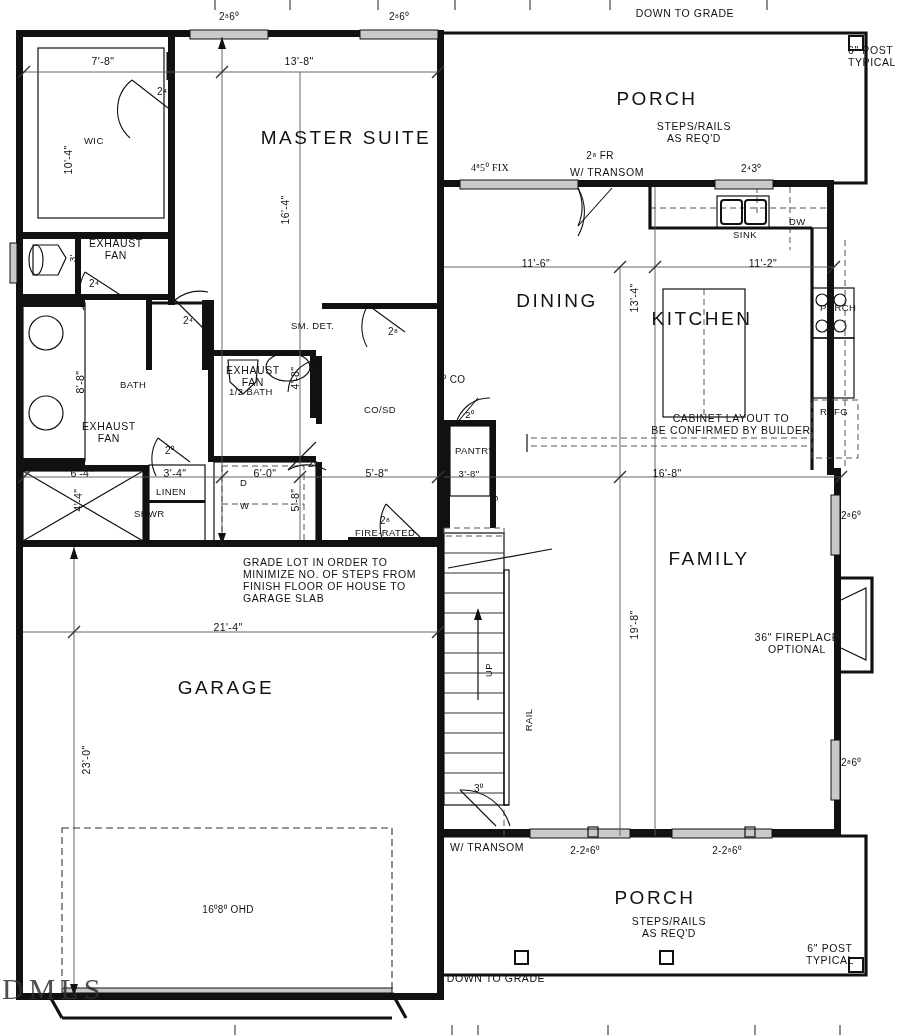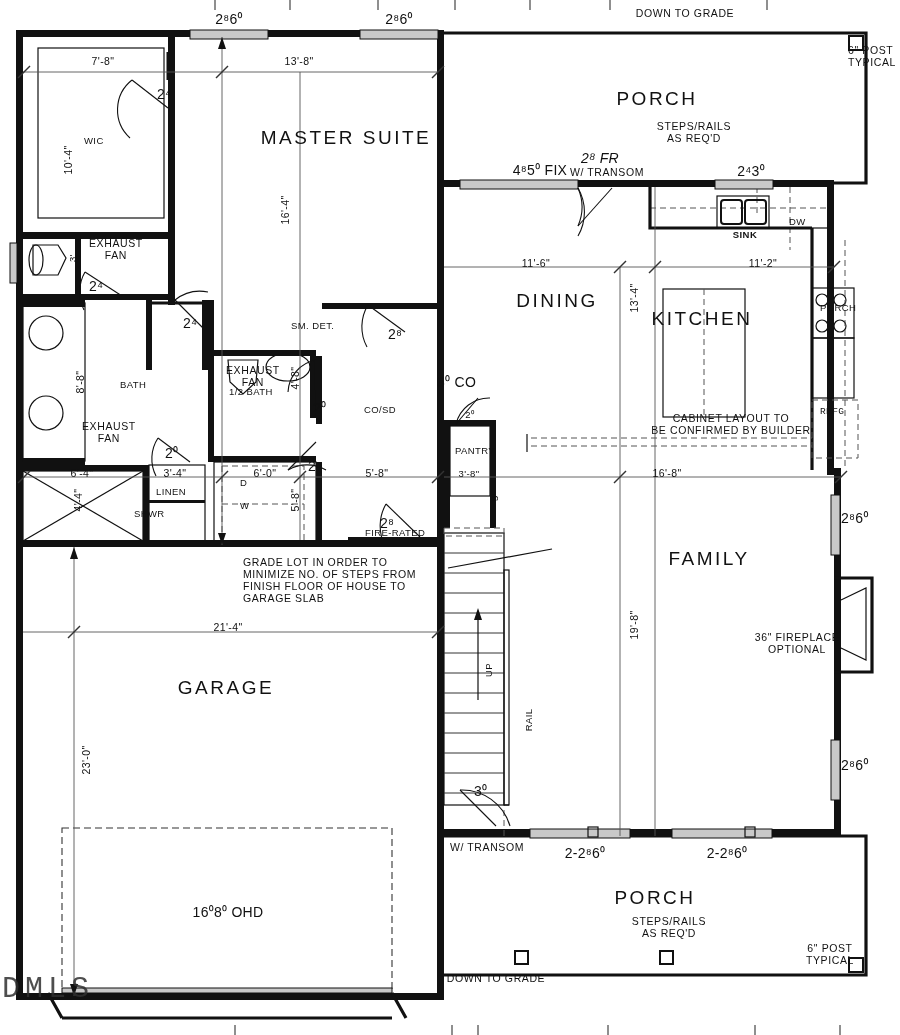--- a/index.html
+++ b/index.html
@@ -3,26 +3,26 @@
 <meta charset="utf-8">
 <style>
   html,body{margin:0;padding:0;background:#ffffff;}
   body{font-family:"Liberation Sans", sans-serif;}
   #plan{position:relative;width:900px;height:1035px;background:#fff;overflow:hidden;}
   #plan svg{position:absolute;left:0;top:0;}
   .lbl{position:absolute;white-space:pre;color:#111;font-family:"Liberation Sans", sans-serif;}
   .room{font-size:19px;letter-spacing:2.5px;font-weight:400;}
   .note{font-size:10.5px;letter-spacing:0.6px;text-align:center;}
   .dim{font-size:10.5px;letter-spacing:0.4px;}
-  .tag{font-size:14px;letter-spacing:0.3px;}
+  .tag{font-size:10px;letter-spacing:0.3px;}
   .small{font-size:9.5px;letter-spacing:0.4px;}
   .ctr{transform:translateX(-50%);}
   .rot{transform-origin:0 0;}
   .wm{position:absolute;left:2px;top:972px;font-size:30px;letter-spacing:5px;color:#303030;
-      font-family:Liberation Mono, monospace;opacity:.85;}
+      font-family:Liberation Serif, serif;opacity:.85;}
 </style>
 </head>
 <body>
 
 <div id="plan">
 
 <svg width="900" height="1035" viewBox="0 0 900 1035">
   <defs>
     <style>
       .w{fill:none;stroke:#111;stroke-width:3.2;}
@@ -417,48 +417,48 @@
 <div class="lbl tag" style="left:157px;top:86px;">2⁴</div>
 <div class="lbl tag" style="left:89px;top:278px;">2⁴</div>
 <div class="lbl tag" style="left:183px;top:315px;">2⁴</div>
 <div class="lbl tag" style="left:388px;top:326px;">2⁸</div>
 <div class="lbl tag" style="left:313px;top:398px;">2⁰</div>
 <div class="lbl tag" style="left:165px;top:443px;">2⁰</div>
 <div class="lbl tag" style="left:308px;top:458px;">2⁸</div>
 <div class="lbl tag" style="left:380px;top:515px;">2⁸</div>
 <div class="lbl small ctr" style="left:470px;top:408px;">2⁰</div>
 <div class="lbl tag" style="left:437px;top:372px;">3⁰ CO</div>
-<div class="lbl tag ctr" style="left:540px;top:160px;">4⁸5⁰ FIX</div>
-<div class="lbl tag ctr" style="left:600px;top:150px;font-style:italic;">2⁸ FR</div>
+<div class="lbl tag ctr" style="left:490px;top:160px;font-family:Liberation Serif, serif;">4⁸5⁰ FIX</div>
+<div class="lbl tag ctr" style="left:600px;top:150px;">2⁸ FR</div>
 <div class="lbl note ctr" style="left:607px;top:166px;">W/ TRANSOM</div>
 <div class="lbl tag ctr" style="left:751px;top:161px;">2⁴3⁰</div>
 <div class="lbl tag" style="left:841px;top:508px;">2⁸6⁰</div>
 <div class="lbl tag" style="left:841px;top:755px;">2⁸6⁰</div>
 <div class="lbl tag" style="left:474px;top:781px;">3⁰</div>
 <div class="lbl note" style="left:450px;top:841px;">W/ TRANSOM</div>
 <div class="lbl tag ctr" style="left:585px;top:843px;">2-2⁸6⁰</div>
 <div class="lbl tag ctr" style="left:727px;top:843px;">2-2⁸6⁰</div>
 <div class="lbl tag ctr" style="left:228px;top:902px;">16⁰8⁰ OHD</div>
 
-<div class="lbl small ctr" style="left:745px;top:229px;font-weight:bold;">SINK</div>
+<div class="lbl small ctr" style="left:745px;top:229px;">SINK</div>
 <div class="lbl small" style="left:789px;top:216px;">DW</div>
 <div class="lbl small" style="left:820px;top:302px;">PORCH</div>
-<div class="lbl small" style="left:820px;top:406px;font-family:Liberation Mono, monospace;">REFG</div>
+<div class="lbl small" style="left:820px;top:406px;">REFG</div>
 <div class="lbl small" style="left:240px;top:477px;">D</div>
 <div class="lbl small" style="left:240px;top:500px;">W</div>
 
 <div class="lbl note" style="left:89px;top:237px;">EXHAUST
 FAN</div>
 <div class="lbl note" style="left:82px;top:420px;">EXHAUST
 FAN</div>
 <div class="lbl note" style="left:226px;top:364px;">EXHAUST
 FAN</div>
 <div class="lbl small" style="left:291px;top:320px;">SM. DET.</div>
 <div class="lbl small" style="left:364px;top:404px;">CO/SD</div>
-<div class="lbl small" style="left:365px;top:527px;">FIRE-RATED</div>
+<div class="lbl small" style="left:355px;top:527px;">FIRE-RATED</div>
 <div class="lbl note ctr" style="left:731px;top:412px;">CABINET LAYOUT TO
 BE CONFIRMED BY BUILDER</div>
 <div class="lbl note" style="left:243px;top:556px;text-align:left;">GRADE LOT IN ORDER TO
 MINIMIZE NO. OF STEPS FROM
 FINISH FLOOR OF HOUSE TO
 GARAGE SLAB</div>
 <div class="lbl note ctr" style="left:797px;top:631px;">36" FIREPLACE
 OPTIONAL</div>
 <div class="lbl small rot" style="left:523px;top:720px;transform:rotate(-90deg) translate(-50%,0);">RAIL</div>
 <div class="lbl small rot" style="left:483px;top:670px;transform:rotate(-90deg) translate(-50%,0);">UP</div>

